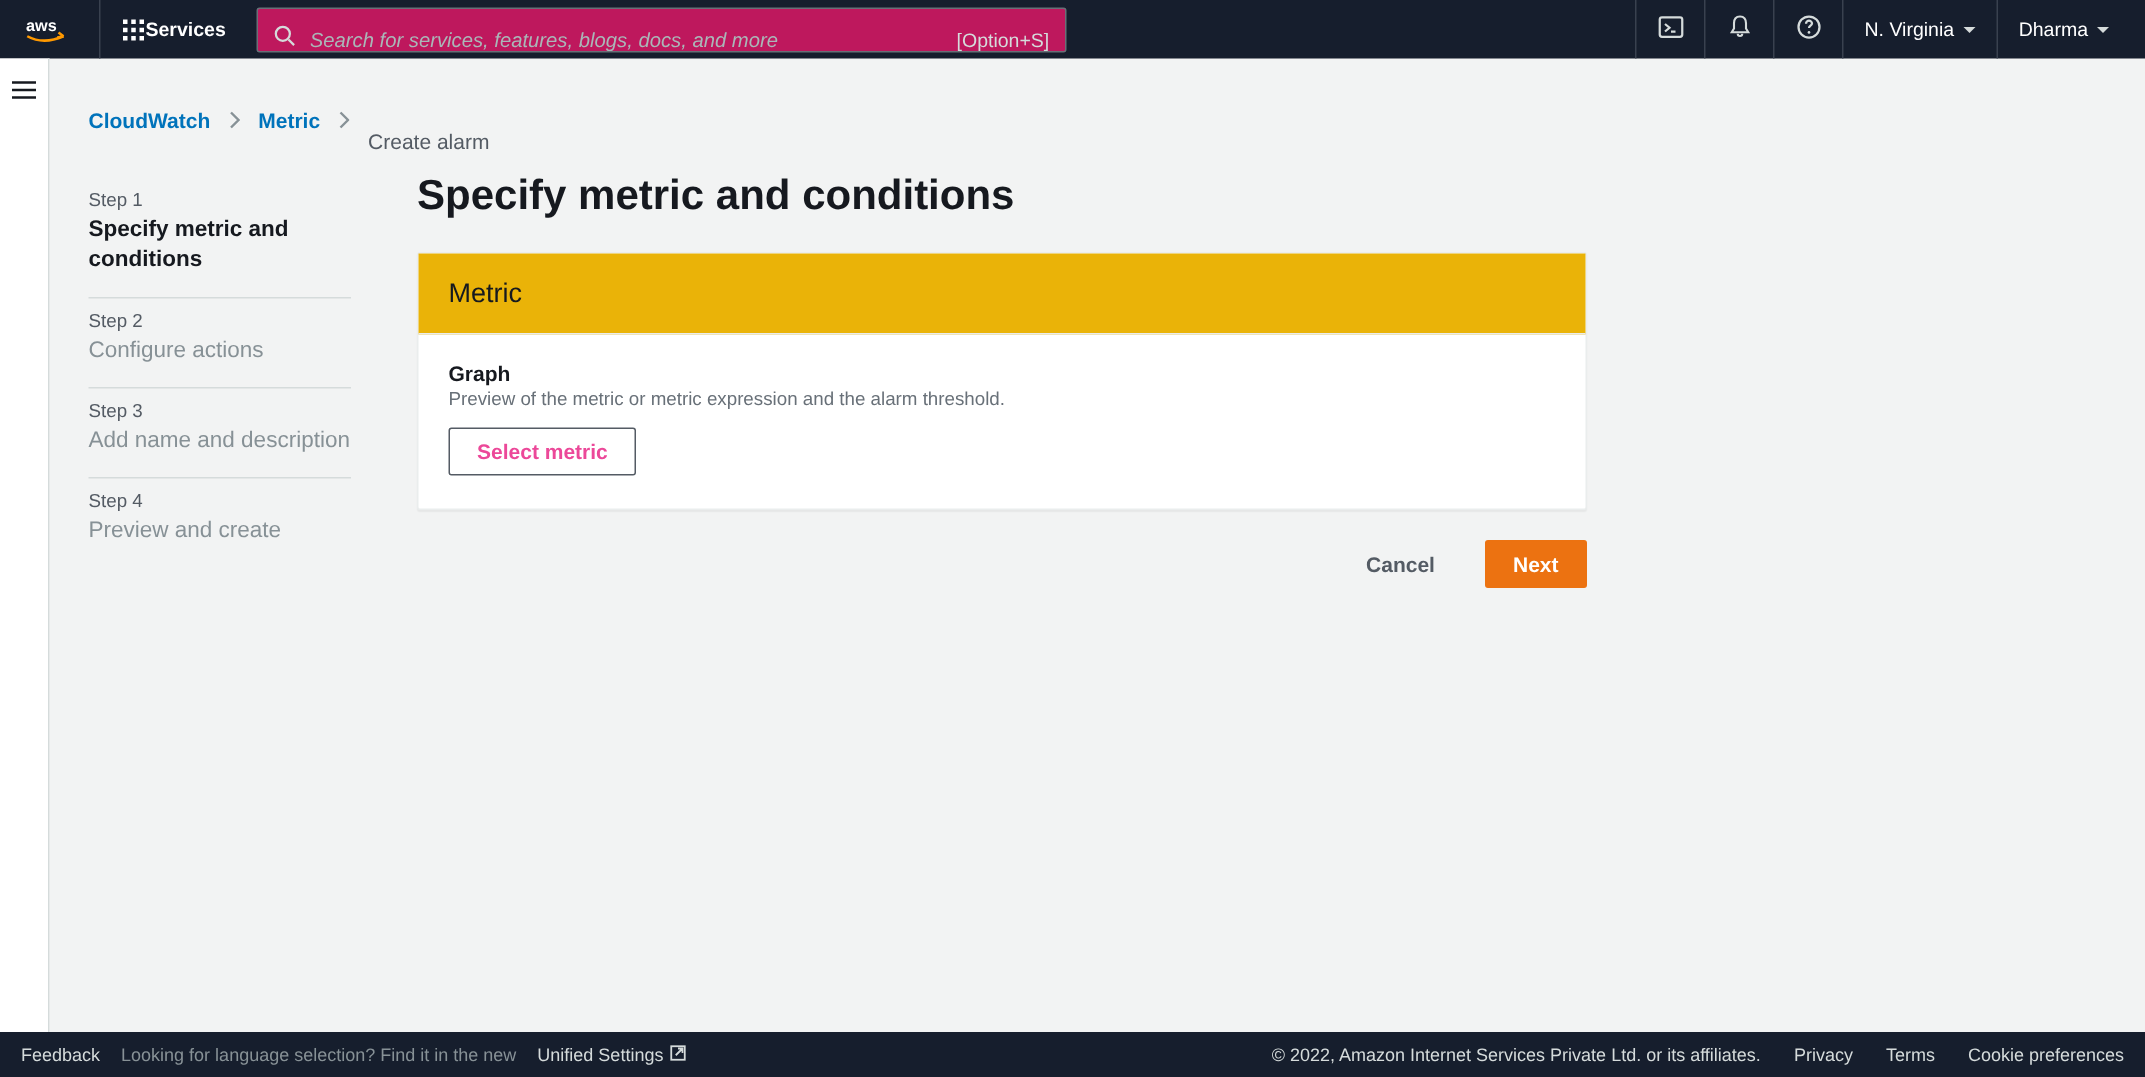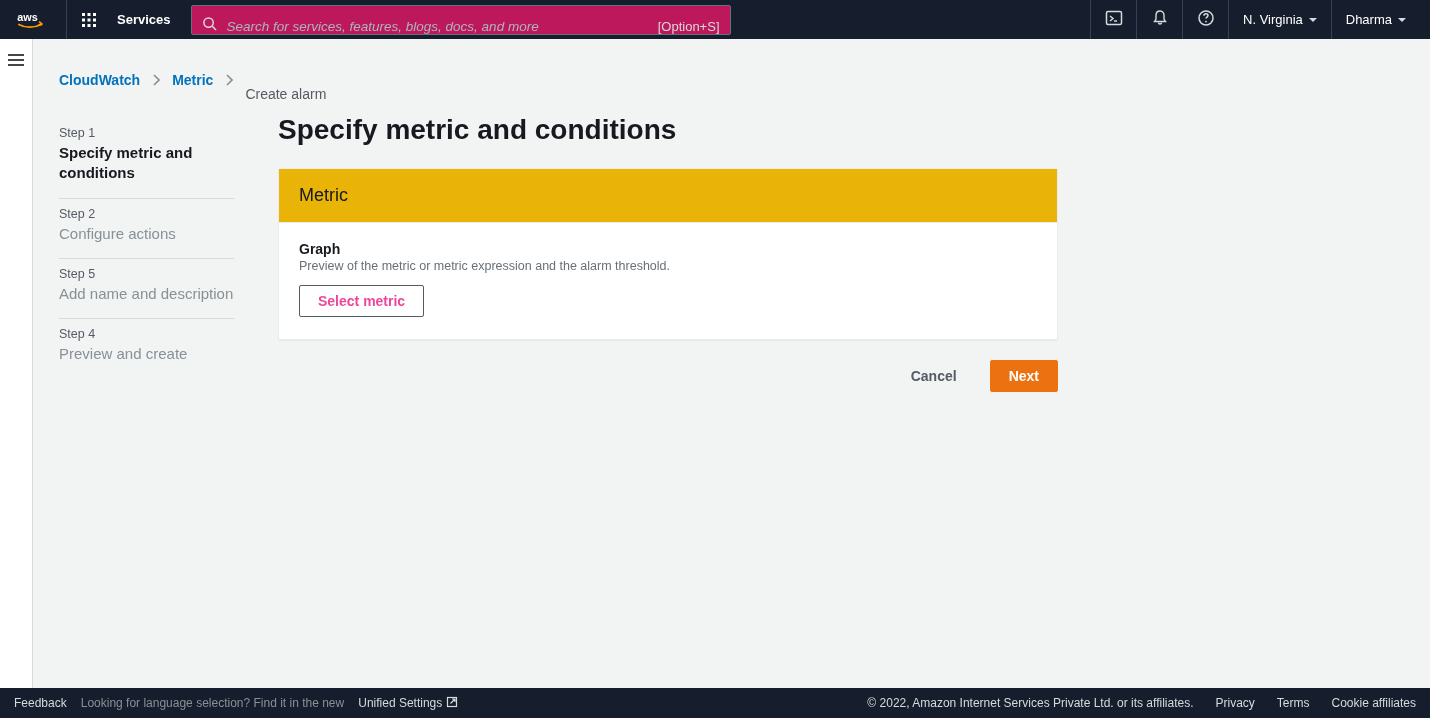--- a/index.html
+++ b/index.html
@@ -12,21 +12,21 @@
     height: 39px;
     display: flex;
     align-items: center;
     color: #fff;
     padding: 0 10px 0 16px;
     gap: 0;
     flex-shrink: 0;
   }
   .topnav .logo { display: flex; align-items: center; padding-right: 14px; border-right: 1px solid #39414f; height: 100%; }
   .topnav .logo svg { height: 20px; }
-  .topnav .services { display: flex; align-items: center; gap: 20px; padding: 0 14px; height: 100%; cursor: pointer; font-size: 13px; font-weight: 700; }
+  .topnav .services { display: flex; align-items: center; gap: 0; padding: 0 14px; height: 100%; cursor: pointer; font-size: 13px; font-weight: 700; }
   .topnav .services .grid-icon svg { display:block; }
   .topnav .search {
     margin-left: 6px;
     flex: 0 0 540px;
     height: 30px;
     border: 1px solid #687078;
     border-radius: 2px;
     display: flex;
     align-items: flex-end;
     padding: 0 10px;
@@ -268,21 +268,21 @@
       <div class="wizard">
         <div class="step active">
           <div class="num">Step 1</div>
           <div class="lbl">Specify metric and conditions</div>
         </div>
         <div class="step">
           <div class="num">Step 2</div>
           <div class="lbl">Configure actions</div>
         </div>
         <div class="step">
-          <div class="num">Step 5</div>
+          <div class="num">Step 3</div>
           <div class="lbl">Add name and description</div>
         </div>
         <div class="step">
           <div class="num">Step 4</div>
           <div class="lbl">Preview and create</div>
         </div>
       </div>
 
       <div class="main-col">
         <h1 class="page-title">Specify metric and conditions</h1>
@@ -317,15 +317,15 @@
             <path d="M4.5 7.5L9 3M6 3h3v3" stroke="#d5dbdb" stroke-width="1.2" fill="none"></path>
           </svg>
       </span>
     </a>
   </div>
   <div class="spacer"></div>
   <div class="right">
     <span>© 2022, Amazon Internet Services Private Ltd. or its affiliates.</span>
     <a>Privacy</a>
     <a>Terms</a>
-    <a>Cookie affiliates</a>
+    <a>Cookie preferences</a>
   </div>
 </div>
 
 </body></html>

